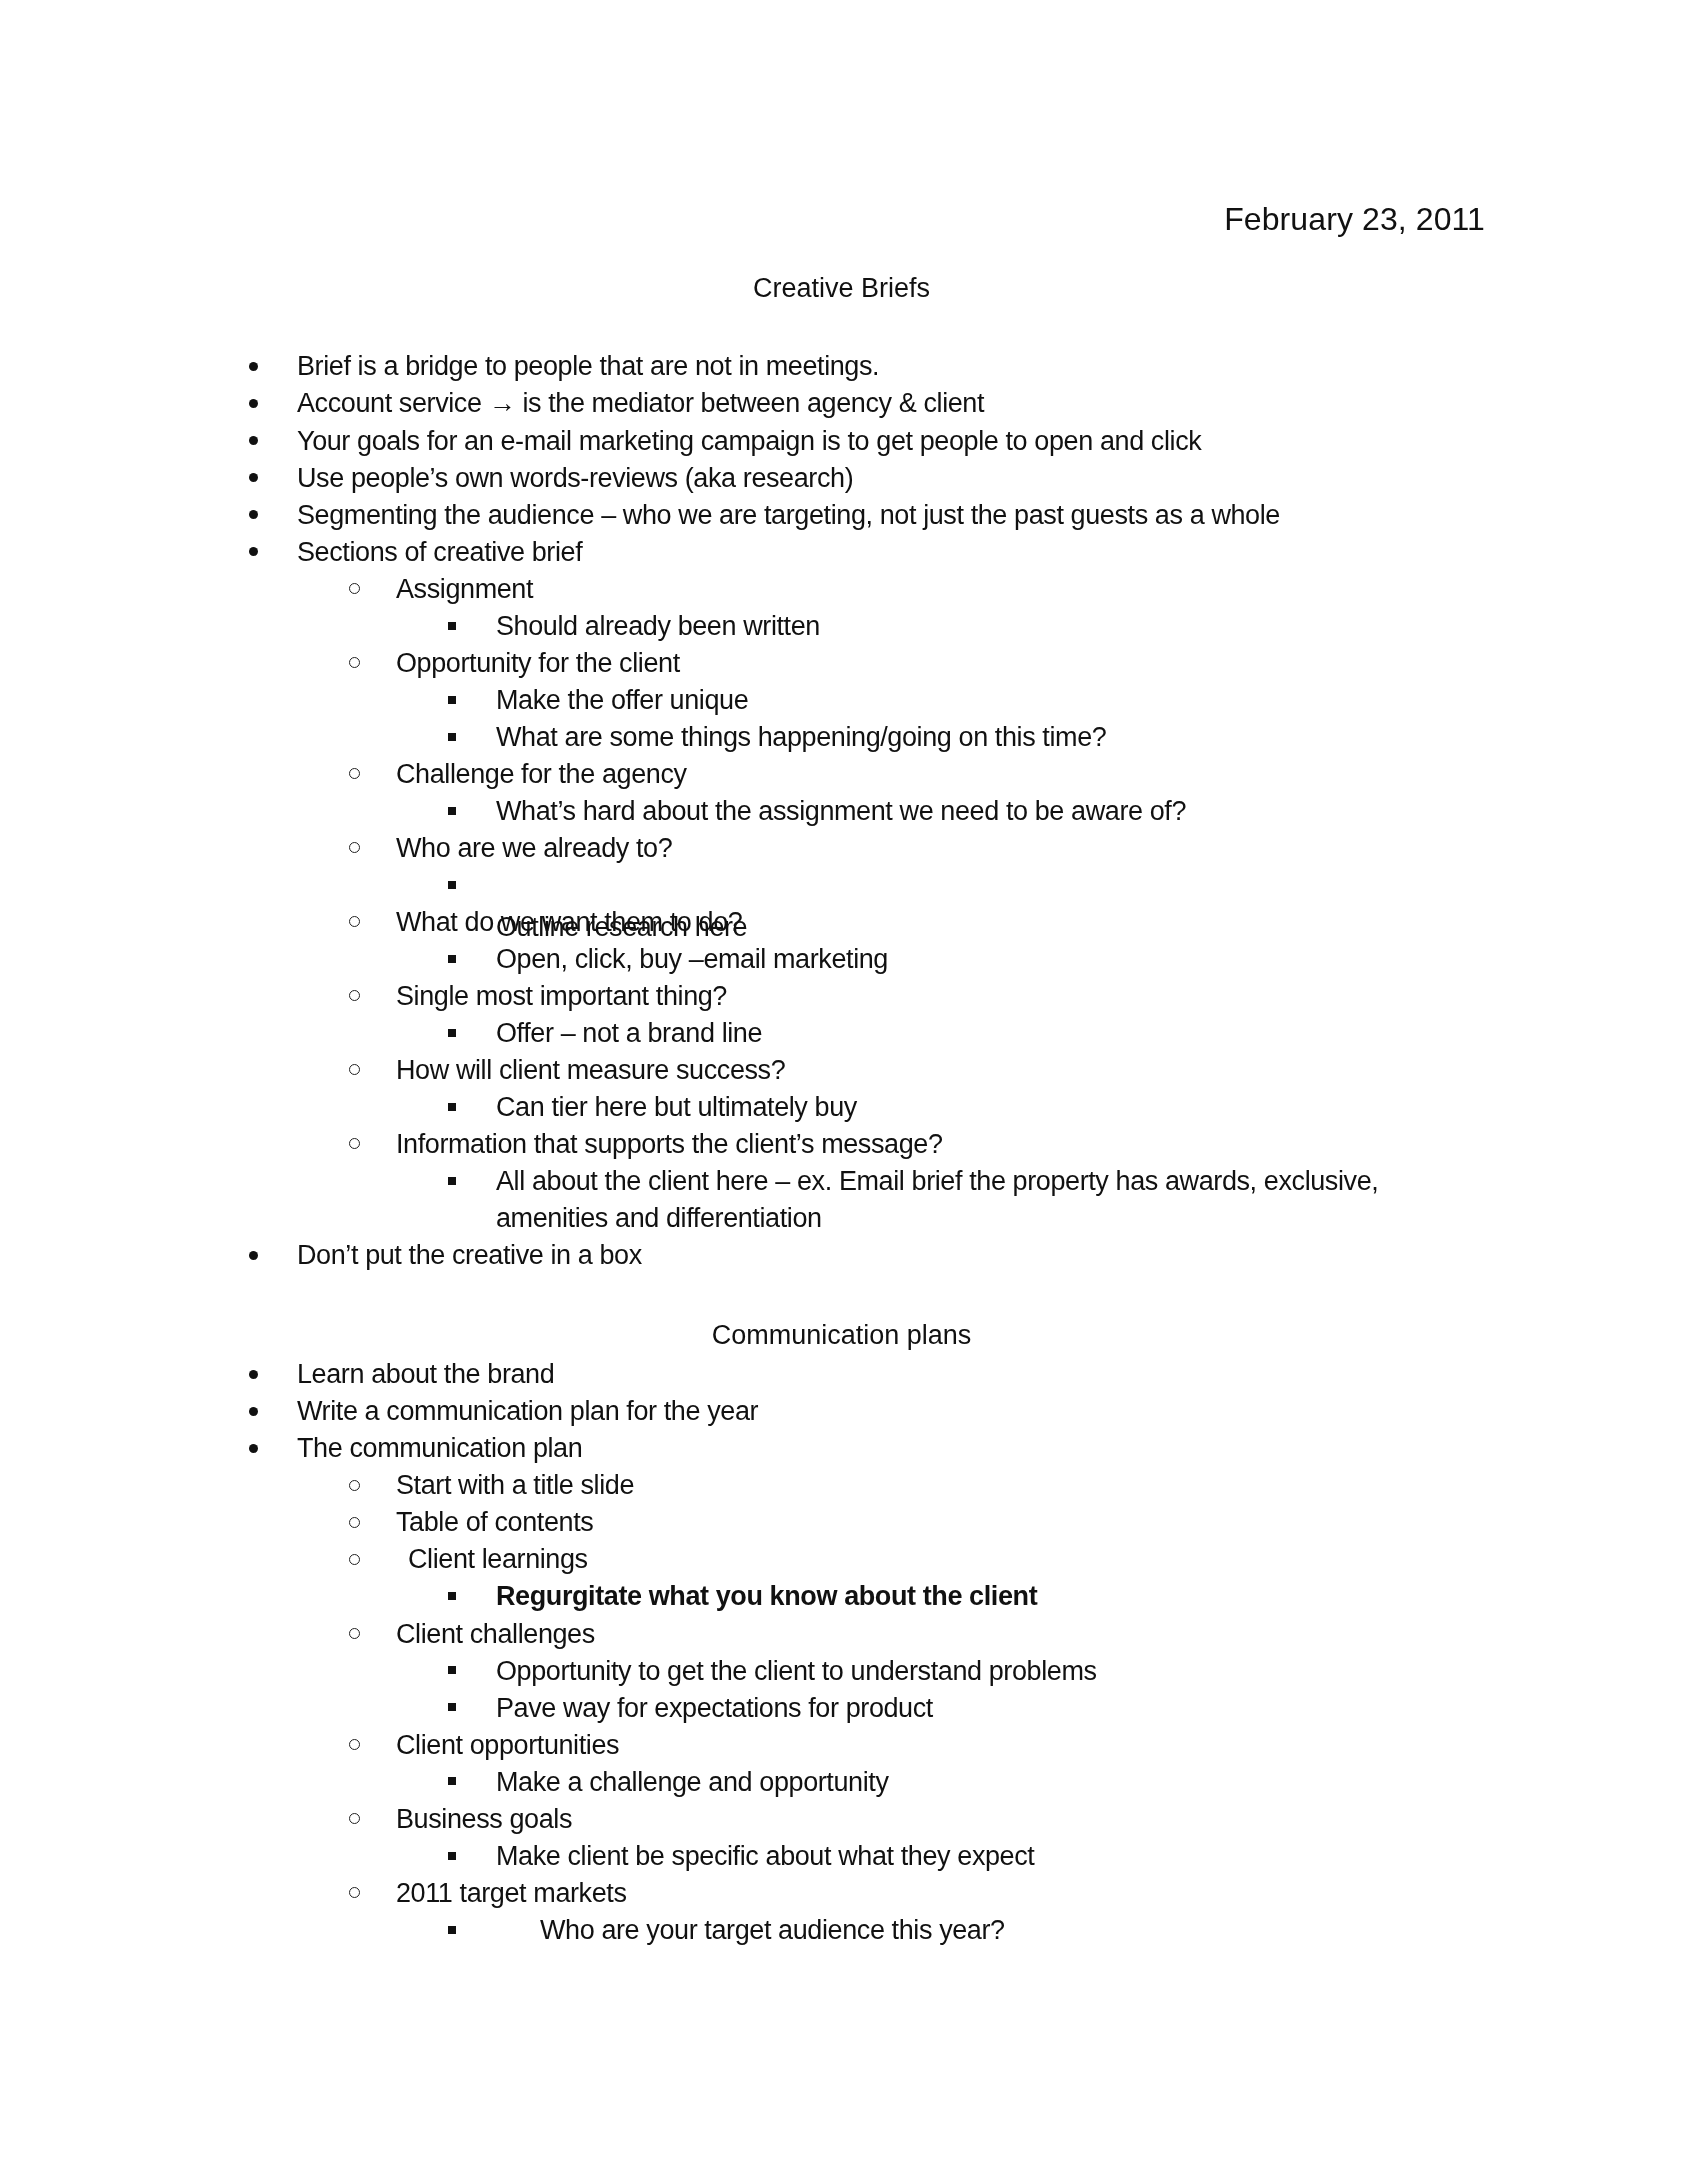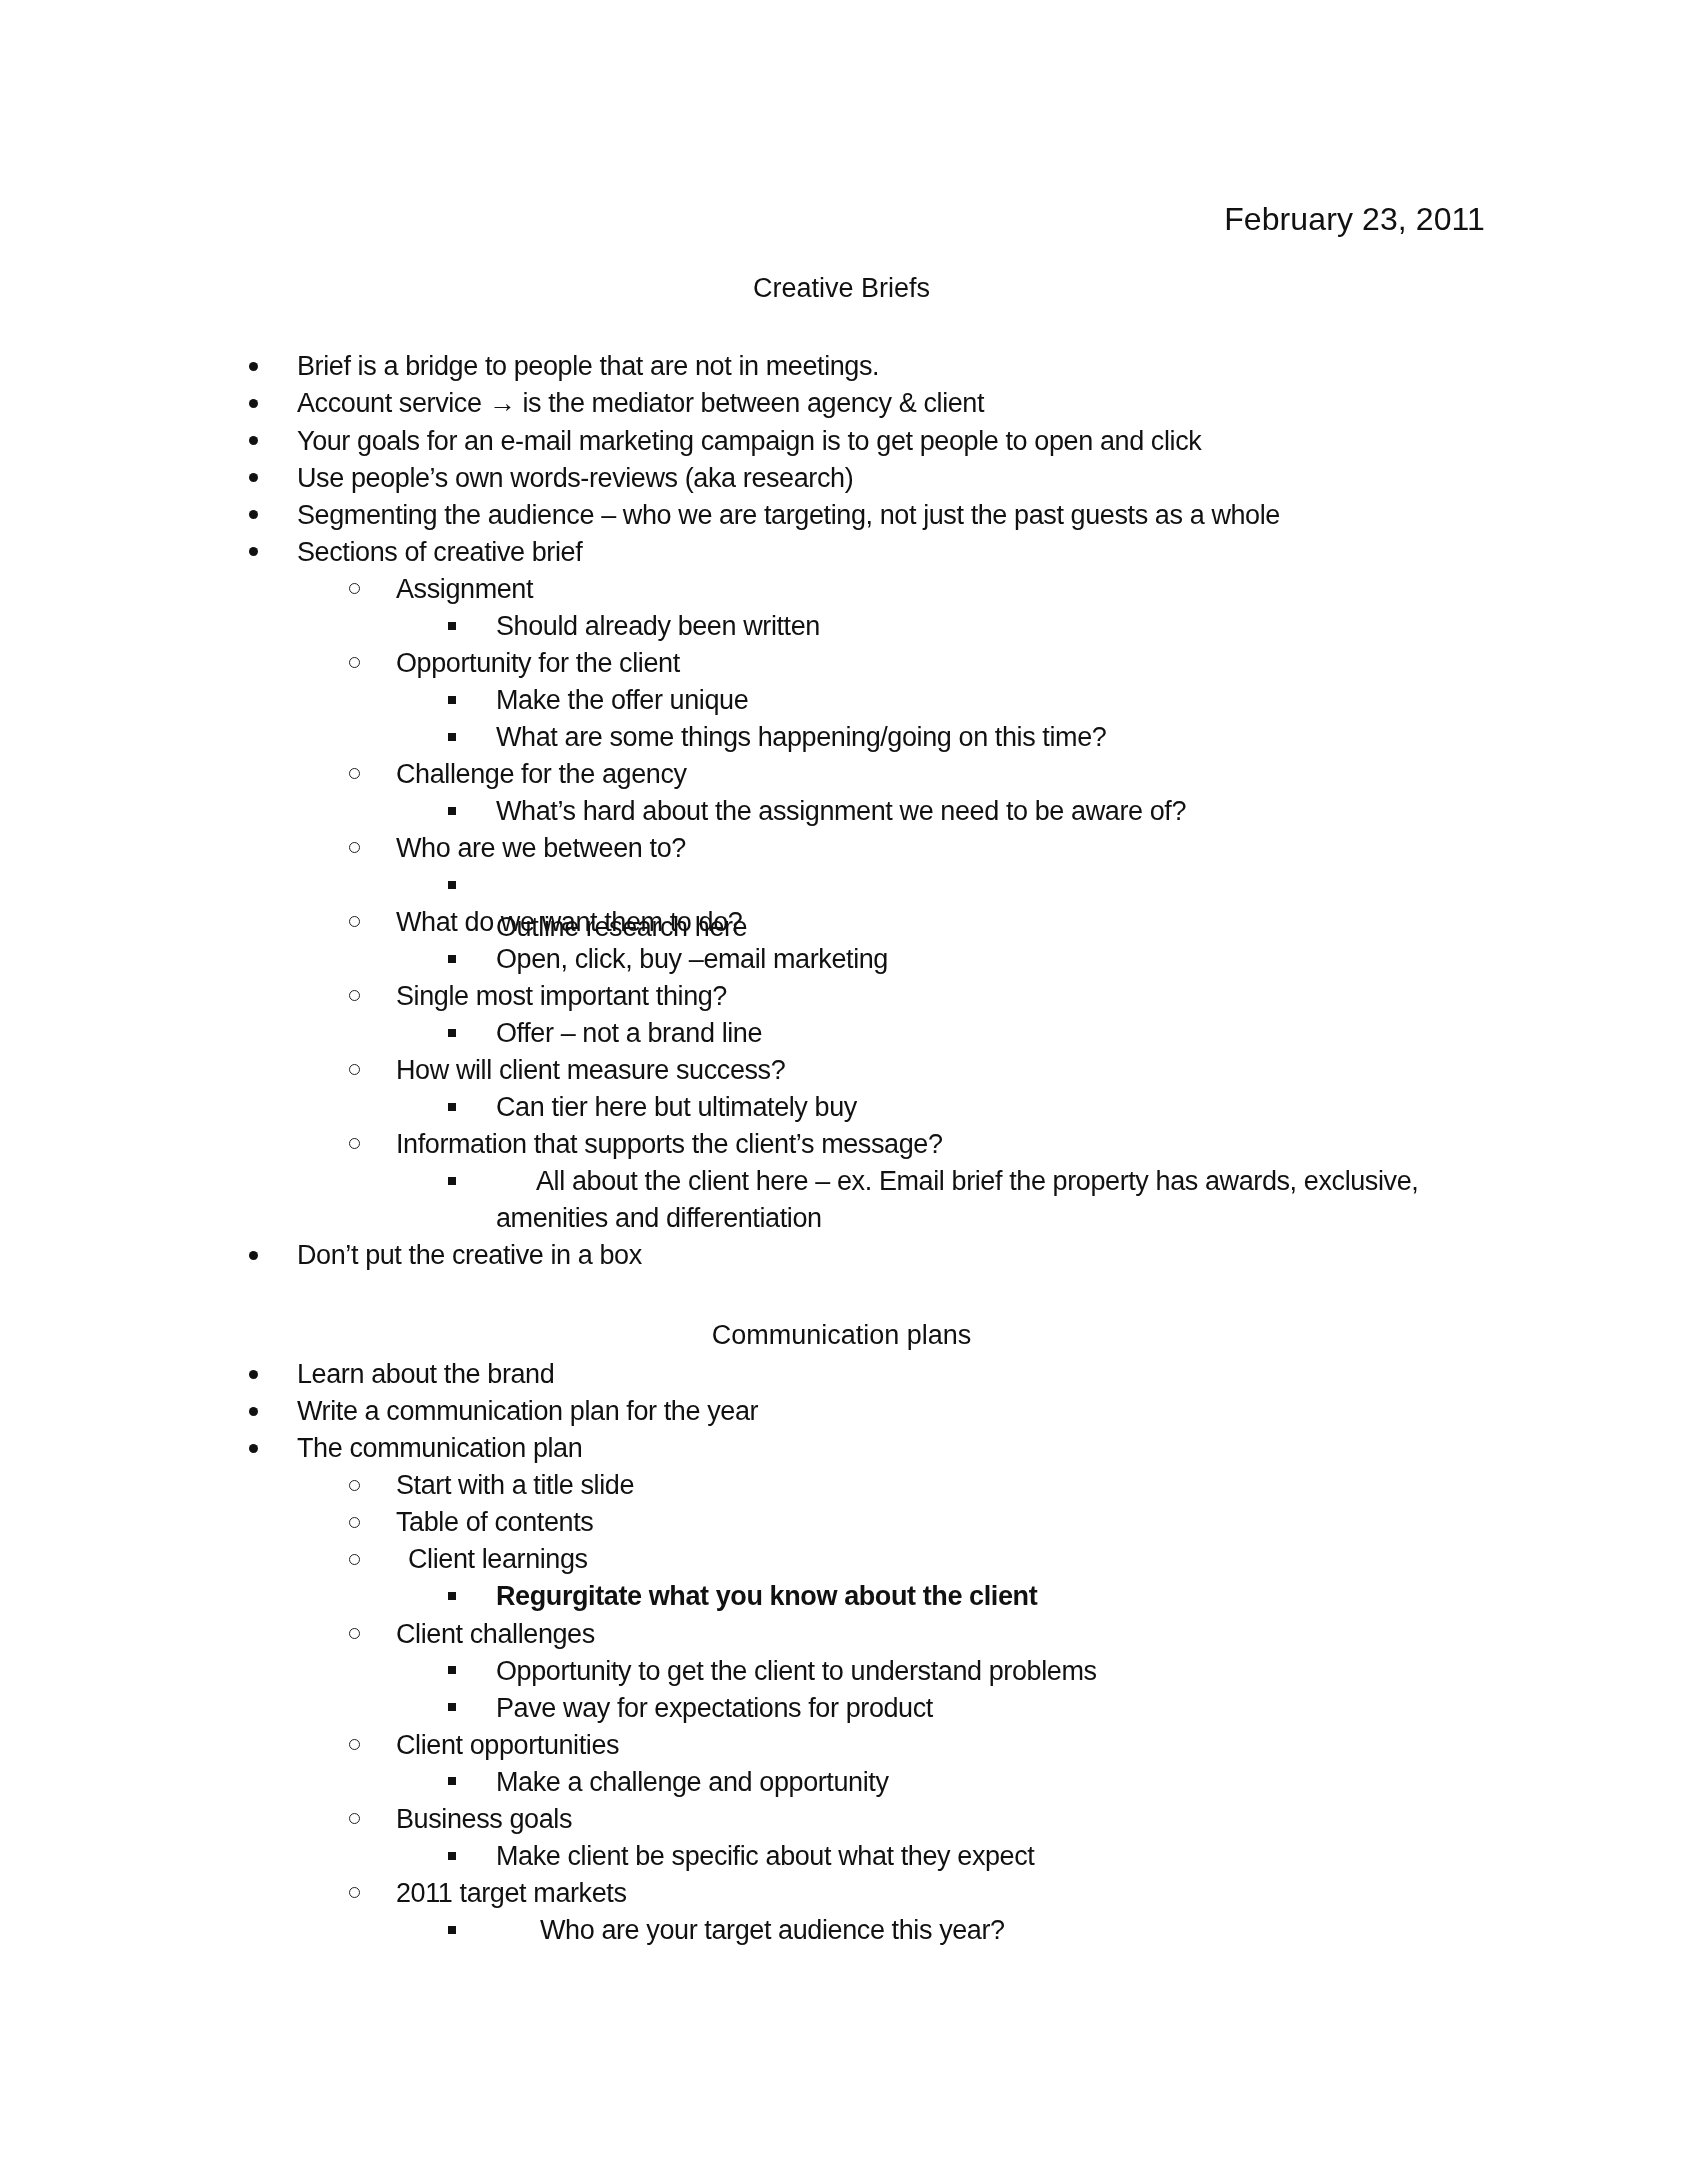--- a/index.html
+++ b/index.html
@@ -41,39 +41,39 @@
       <div class="line" style="left: 396px; top: 647px;">Opportunity for the client</div>
       <span class="marker m3" style="left: 448px; top: 696px;"></span>
       <div class="line" style="left: 496px; top: 684px;">Make the offer unique</div>
       <span class="marker m3" style="left: 448px; top: 733px;"></span>
       <div class="line" style="left: 496px; top: 721px;">What are some things happening/going on this time?</div>
       <span class="marker m2" style="left: 349px; top: 768px;"></span>
       <div class="line" style="left: 396px; top: 758px;">Challenge for the agency</div>
       <span class="marker m3" style="left: 448px; top: 807px;"></span>
       <div class="line" style="left: 496px; top: 795px;">What’s hard about the assignment we need to be aware of?</div>
       <span class="marker m2" style="left: 349px; top: 842px;"></span>
-      <div class="line" style="left: 396px; top: 832px;">Who are we between to?</div>
+      <div class="line" style="left: 396px; top: 832px;">Who are we already to?</div>
       <span class="marker m3" style="left: 448px; top: 881px;"></span>
       <div class="line" style="left: 496px; top: 911px;">Outline research here</div>
       <span class="marker m2" style="left: 349px; top: 916px;"></span>
       <div class="line" style="left: 396px; top: 906px;">What do we want them to do?</div>
       <span class="marker m3" style="left: 448px; top: 955px;"></span>
       <div class="line" style="left: 496px; top: 943px;">Open, click, buy –email marketing</div>
       <span class="marker m2" style="left: 349px; top: 990px;"></span>
       <div class="line" style="left: 396px; top: 980px;">Single most important thing?</div>
       <span class="marker m3" style="left: 448px; top: 1029px;"></span>
       <div class="line" style="left: 496px; top: 1017px;">Offer – not a brand line</div>
       <span class="marker m2" style="left: 349px; top: 1064px;"></span>
       <div class="line" style="left: 396px; top: 1054px;">How will client measure success?</div>
       <span class="marker m3" style="left: 448px; top: 1103px;"></span>
       <div class="line" style="left: 496px; top: 1091px;">Can tier here but ultimately buy</div>
       <span class="marker m2" style="left: 349px; top: 1138px;"></span>
       <div class="line" style="left: 396px; top: 1128px;">Information that supports the client’s message?</div>
       <span class="marker m3" style="left: 448px; top: 1177px;"></span>
-      <div class="line" style="left: 496px; top: 1165px; margin-left: 40px;">All about the client here – ex. Email brief the property has awards, exclusive,</div>
+      <div class="line" style="left: 496px; top: 1165px;">All about the client here – ex. Email brief the property has awards, exclusive,</div>
       <div class="line" style="left: 496px; top: 1202px;">amenities and differentiation</div>
       <span class="marker m1" style="left: 249px; top: 1251px;"></span>
       <div class="line" style="left: 297px; top: 1239px;">Don’t put the creative in a box</div>
       <div class="title" style="top: 1320px;">Communication plans</div>
       <span class="marker m1" style="left: 249px; top: 1370px;"></span>
       <div class="line" style="left: 297px; top: 1358px;">Learn about the brand</div>
       <span class="marker m1" style="left: 249px; top: 1407px;"></span>
       <div class="line" style="left: 297px; top: 1395px;">Write a communication plan for the year</div>
       <span class="marker m1" style="left: 249px; top: 1444px;"></span>
       <div class="line" style="left: 297px; top: 1432px;">The communication plan</div>

